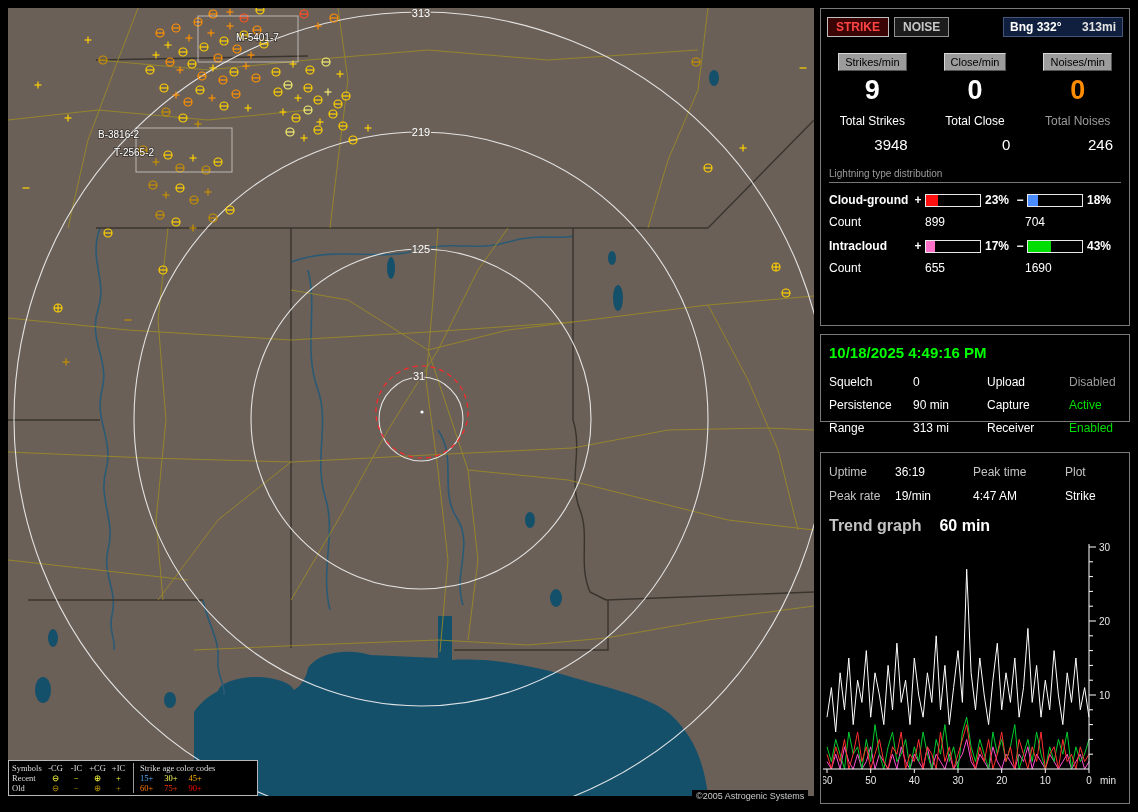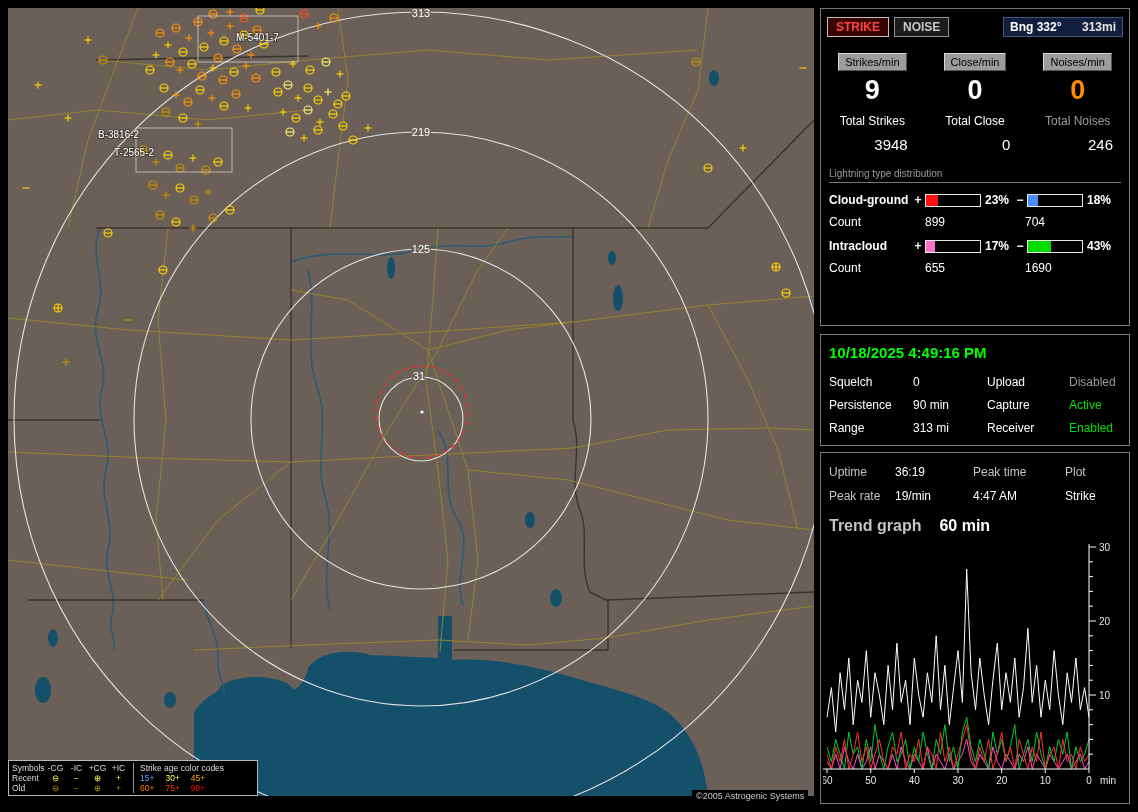--- a/index.html
+++ b/index.html
@@ -4,30 +4,30 @@
 <style>
   html,body{margin:0;padding:0;}
   body{width:1138px;height:812px;background:#000;position:relative;overflow:hidden;
        font-family:"Liberation Sans",sans-serif;color:#fff;}
   
   .map{position:absolute;left:8px;top:8px;width:806px;height:788px;background:#6a6058;}
   #g-ringlabels text{fill:#fff;font-size:11px;text-anchor:middle;paint-order:stroke;stroke:#6a6058;stroke-width:3px;}
   #g-celllabels text{fill:#fff;font-size:10px;paint-order:stroke;stroke:rgba(0,0,0,.35);stroke-width:2px;}
   .legend{position:absolute;left:0;bottom:0;background:#000;border:1px solid #b8b8b8;
           display:flex;font-size:8.5px;color:#ddd;padding:2px 3px;width:242px;}
-  .lg-row{display:flex;height:10px;line-height:10px;white-space:nowrap;}
+  .lg-row{display:flex;height:10px;line-height:10px;white-space:nowrap;font-family:Liberation Serif, serif;}
   .lg-h{width:33px;}
   .lg-c{width:21px;text-align:center;}
   .lg-right{border-left:1px solid #999;margin-left:4px;padding-left:6px;flex:1;}
   .lg-right .lg-row{gap:11px;}
   .copyright{position:absolute;left:692px;top:790px;font-size:9px;color:#ccc;background:#000;padding:1px 4px;}
   
   .panel{position:absolute;left:820px;width:310px;background:#000;border:1px solid #7a7a7a;box-sizing:border-box;}
   #p1{top:8px;height:318px;}
-  #p2{top:334px;height:112px;}
+  #p2{top:334px;height:88px;}
   #p3{top:452px;height:352px;}
   .row1{display:flex;align-items:center;margin:8px 6px 0 6px;gap:5px;}
   .btn-strike{border:1px solid #c0c0c0;background:#3a0404;color:#ff4444;font-weight:bold;font-size:12px;padding:2px 8px;}
   .btn-noise{border:1px solid #909090;background:#1c1c1c;color:#c8c8c8;font-weight:bold;font-size:12px;padding:2px 8px;}
   .bng{margin-left:auto;background:#101f3d;border:1px solid #44567a;padding:2px 6px;display:flex;
        justify-content:space-between;width:106px;font-size:12px;font-weight:bold;}
   .bng .rng{color:#e5e5e5;}
   .rate-row{display:flex;margin-top:15px;}
   .rate-col{flex:1;text-align:center;}
   .rate-btn{display:inline-block;background:#9c9c9c;color:#000;font-size:11px;padding:2px 6px;

